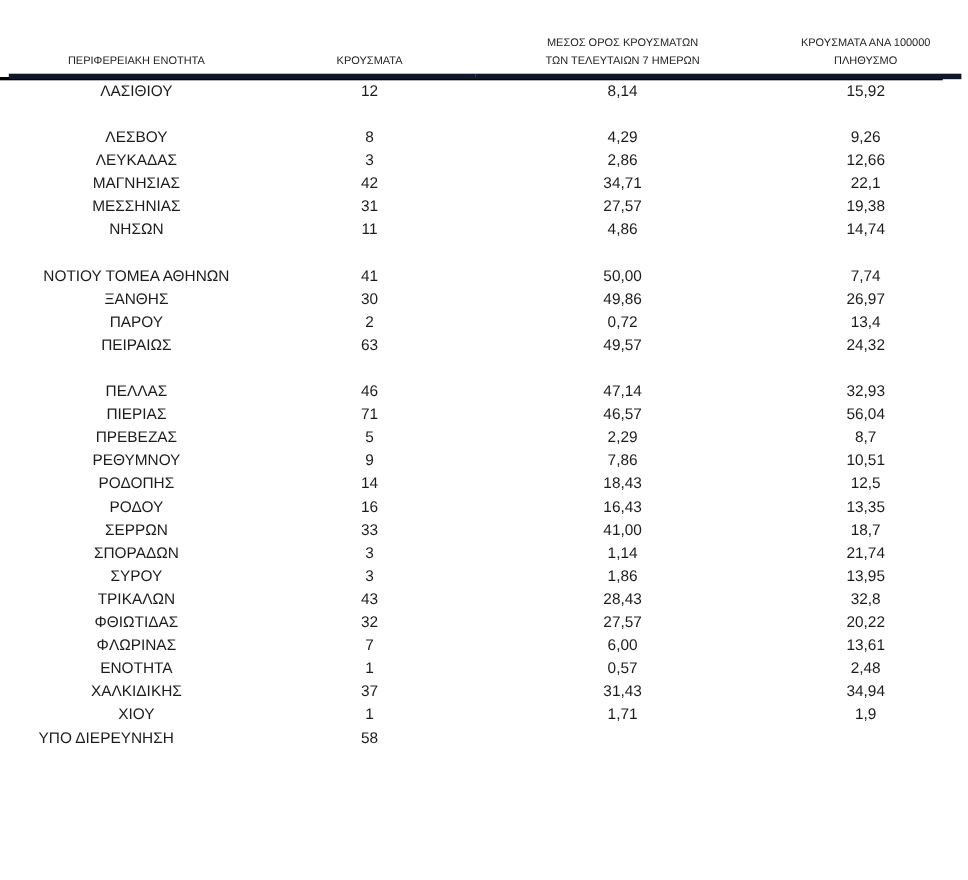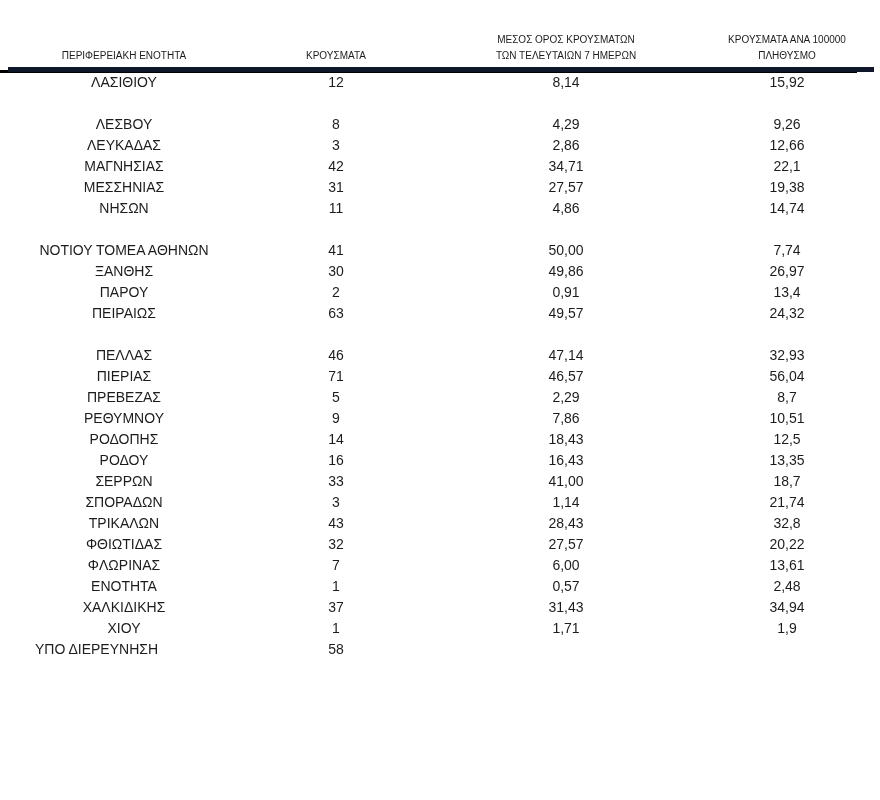--- a/index.html
+++ b/index.html
@@ -136,21 +136,21 @@
         </tr>
         <tr>
           <td class="region-cell">ΞΑΝΘΗΣ</td>
           <td>30</td>
           <td>49,86</td>
           <td>26,97</td>
         </tr>
         <tr>
           <td class="region-cell">ΠΑΡΟΥ</td>
           <td>2</td>
-          <td>0,91</td>
+          <td>0,72</td>
           <td>13,4</td>
         </tr>
         <tr>
           <td class="region-cell">ΠΕΙΡΑΙΩΣ</td>
           <td>63</td>
           <td>49,57</td>
           <td>24,32</td>
         </tr>
         <tr class="spacer-row">
           <td colspan="4"></td>
@@ -195,20 +195,26 @@
           <td class="region-cell">ΣΕΡΡΩΝ</td>
           <td>33</td>
           <td>41,00</td>
           <td>18,7</td>
         </tr>
         <tr>
           <td class="region-cell">ΣΠΟΡΑΔΩΝ</td>
           <td>3</td>
           <td>1,14</td>
           <td>21,74</td>
+        </tr>
+        <tr>
+          <td class="region-cell">ΣΥΡΟΥ</td>
+          <td>3</td>
+          <td>1,86</td>
+          <td>13,95</td>
         </tr>
         <tr>
           <td class="region-cell">ΤΡΙΚΑΛΩΝ</td>
           <td>43</td>
           <td>28,43</td>
           <td>32,8</td>
         </tr>
         <tr>
           <td class="region-cell">ΦΘΙΩΤΙΔΑΣ</td>
           <td>32</td>

